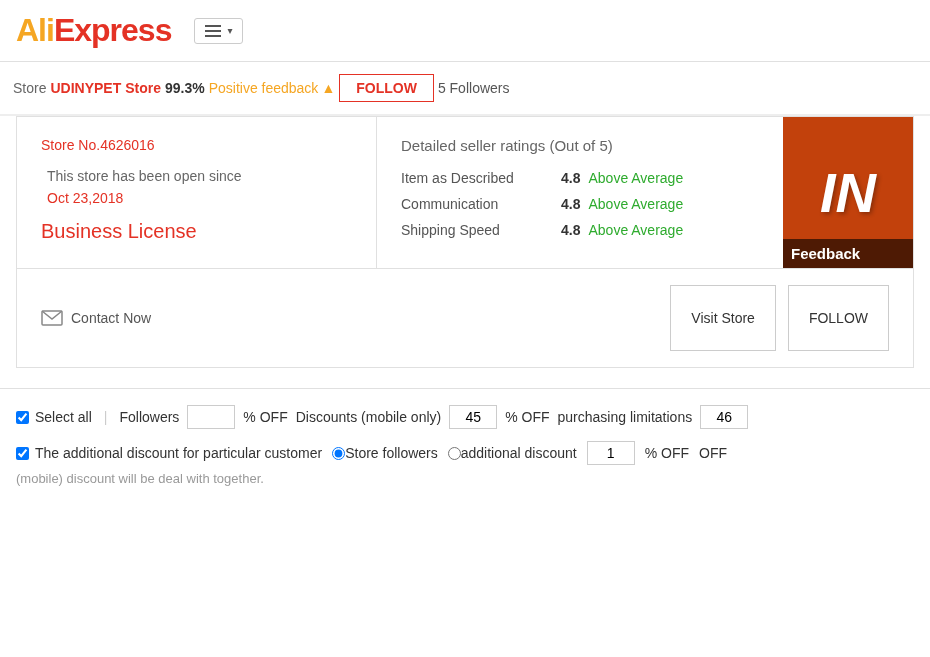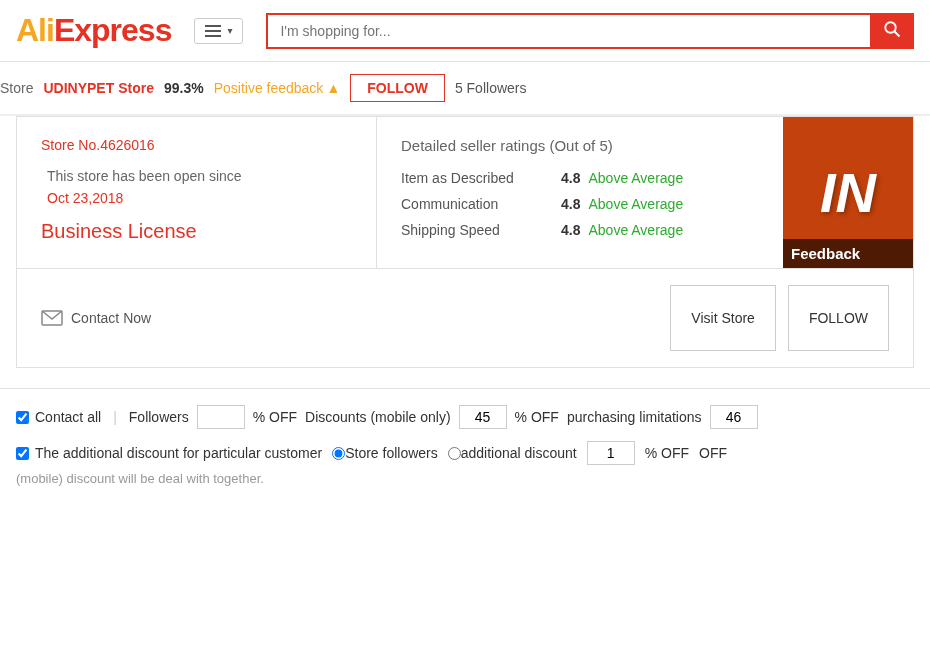--- a/index.html
+++ b/index.html
@@ -58,23 +58,23 @@
       background: #e43225;
       border: none;
       width: 44px;
       cursor: pointer;
     }
 
     
     .store-nav {
       display: flex;
       align-items: center;
-      padding: 12px 0;
+      padding: 12px 13px;
       border-bottom: 2px solid #eee;
-      gap: 10px;
+      gap: 4px;
       font-size: 14px;
     }
     .store-label { color: #666; }
     .store-name { color: #e43225; font-weight: bold; cursor: pointer; }
     .feedback-pct { font-weight: bold; color: #333; }
     .feedback-link { color: #f5a623; cursor: pointer; display: flex; align-items: center; gap: 3px; }
     .follow-btn {
       border: 1px solid #e43225;
       color: #e43225;
       background: #fff;
@@ -238,29 +238,20 @@
     <span>Ali</span>Express
   </div>
   <button class="menu-btn">
     <div class="hamburger-lines">
       <span></span>
         <span></span>
         <span></span>
     </div>
     <span style="font-size:10px; color:#555;">▾</span>
   </button>
-  <div class="search-bar">
-    <input type="text" placeholder="I'm shopping for..." style="">
-    <button class="search-btn">
-      <svg width="18" height="18" viewBox="0 0 24 24" fill="none" stroke="white" stroke-width="2.5">
-        <circle cx="10" cy="10" r="7"></circle>
-        <line x1="15" y1="15" x2="22" y2="22"></line>
-      </svg>
-    </button>
-  </div>
 </div>
 
 <div class="store-nav">
   <span class="store-label">Store</span>
   <span class="store-name">UDINYPET Store</span>
   <span class="feedback-pct">99.3%</span>
   <span class="feedback-link">
     <span>Positive feedback</span>
     <span>▲</span>
   </span>
@@ -320,21 +311,21 @@
     <button class="visit-store-btn">Visit Store</button>
     <button class="follow-btn2">FOLLOW</button>
   </div>
 </div>
 
 <div class="discount-section">
 
   <div class="discount-row1">
     <div class="checkbox-item">
       <input type="checkbox" checked="" style="">
-      <span>Contact all</span>
+      <span>Select all</span>
     </div>
     <span class="separator">|</span>
     <span>Followers</span>
     <input type="text" class="discount-input" value="" style="">
     <span class="off-label">% OFF</span>
     <span>Discounts (mobile only)</span>
     <input type="text" class="discount-input" value="45" style="">
     <span class="off-label">% OFF</span>
     <span>purchasing limitations</span>
     <input type="text" class="discount-input" value="46" style="">

